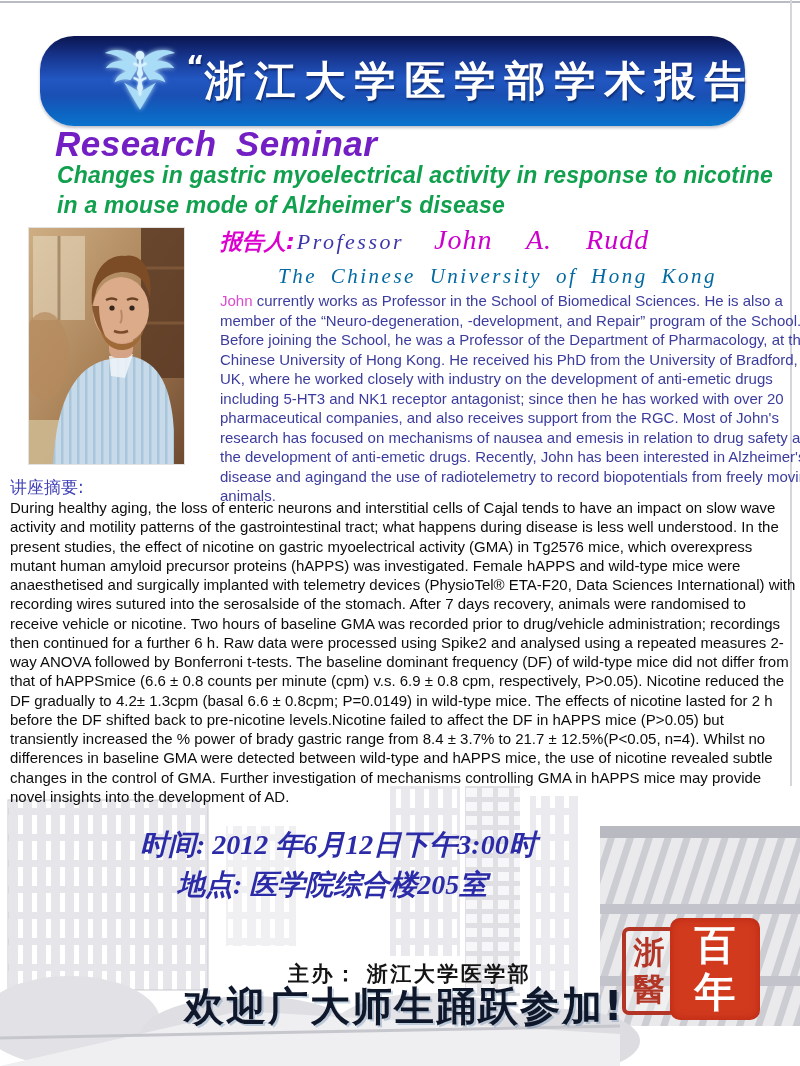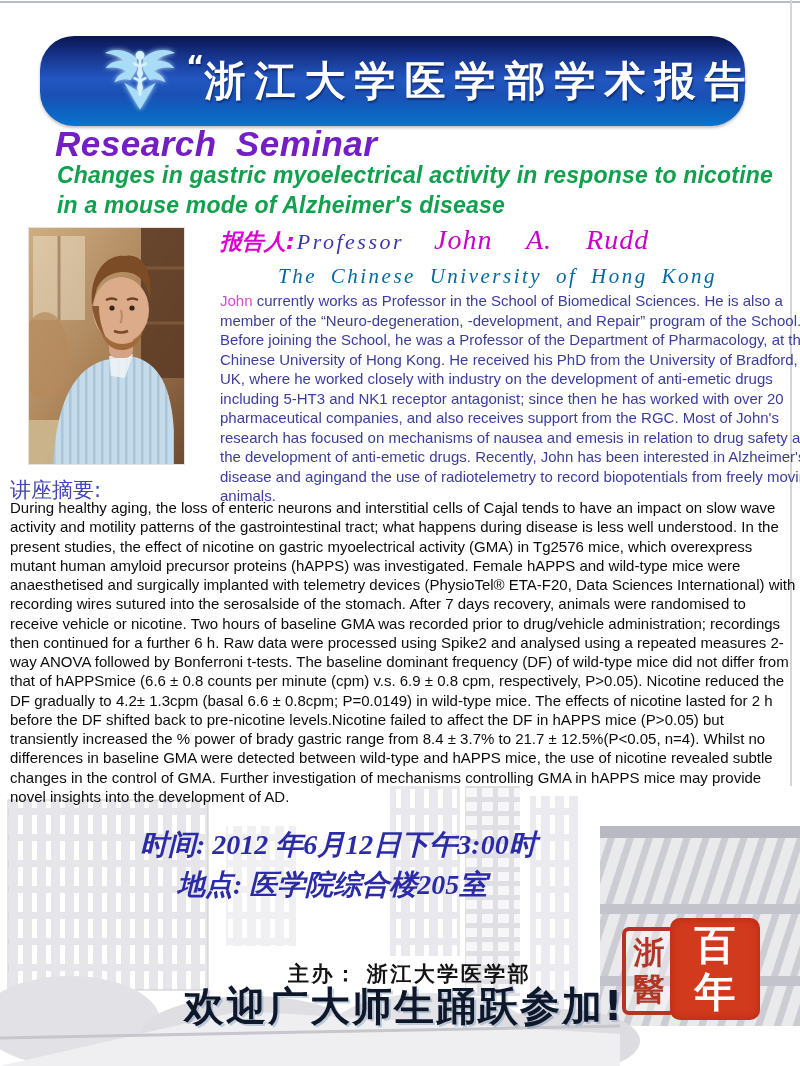--- a/index.html
+++ b/index.html
@@ -33,21 +33,21 @@
   .spk-name{font-size:28px;font-style:italic;color:#cc00cc;font-family:"Liberation Serif",serif;
           margin-left:30px;word-spacing:26px;letter-spacing:1px;}
   .spk-affil{margin:7px 0 0 58px;font-size:21px;font-style:italic;color:#0369a1;
           font-family:"Liberation Serif",serif;letter-spacing:2.5px;word-spacing:6px;white-space:nowrap;}
   .bio-label{margin-top:6px;font-size:13.5px;color:#141414;}
   .bio-label .bio-name{color:#d433c8;font-style:italic;}
   .bio-text{margin-top:2px;font-size:15px;line-height:1.3;color:#3c3c9e;}
   .bio-lead{color:#db4ad1;}
 
   
-  .abs-label{position:absolute;left:10px;top:476px;font-size:21px;color:#4343b8;
+  .abs-label{position:absolute;left:10px;top:476px;font-size:17px;color:#4343b8;
           font-family:"DejaVu Sans",sans-serif;}
   .abs-text{position:absolute;left:10px;top:498px;width:786px;font-size:15px;line-height:1.285;color:#0c0c0c;}
 
   
   .campus{position:absolute;left:0;top:786px;width:800px;height:280px;z-index:0;}
 
   
   .schedule{position:absolute;left:0;top:826px;width:100%;z-index:2;
           font-family:"Liberation Serif",serif;font-style:italic;font-weight:bold;
           color:#2b2ba8;font-size:28px;}

